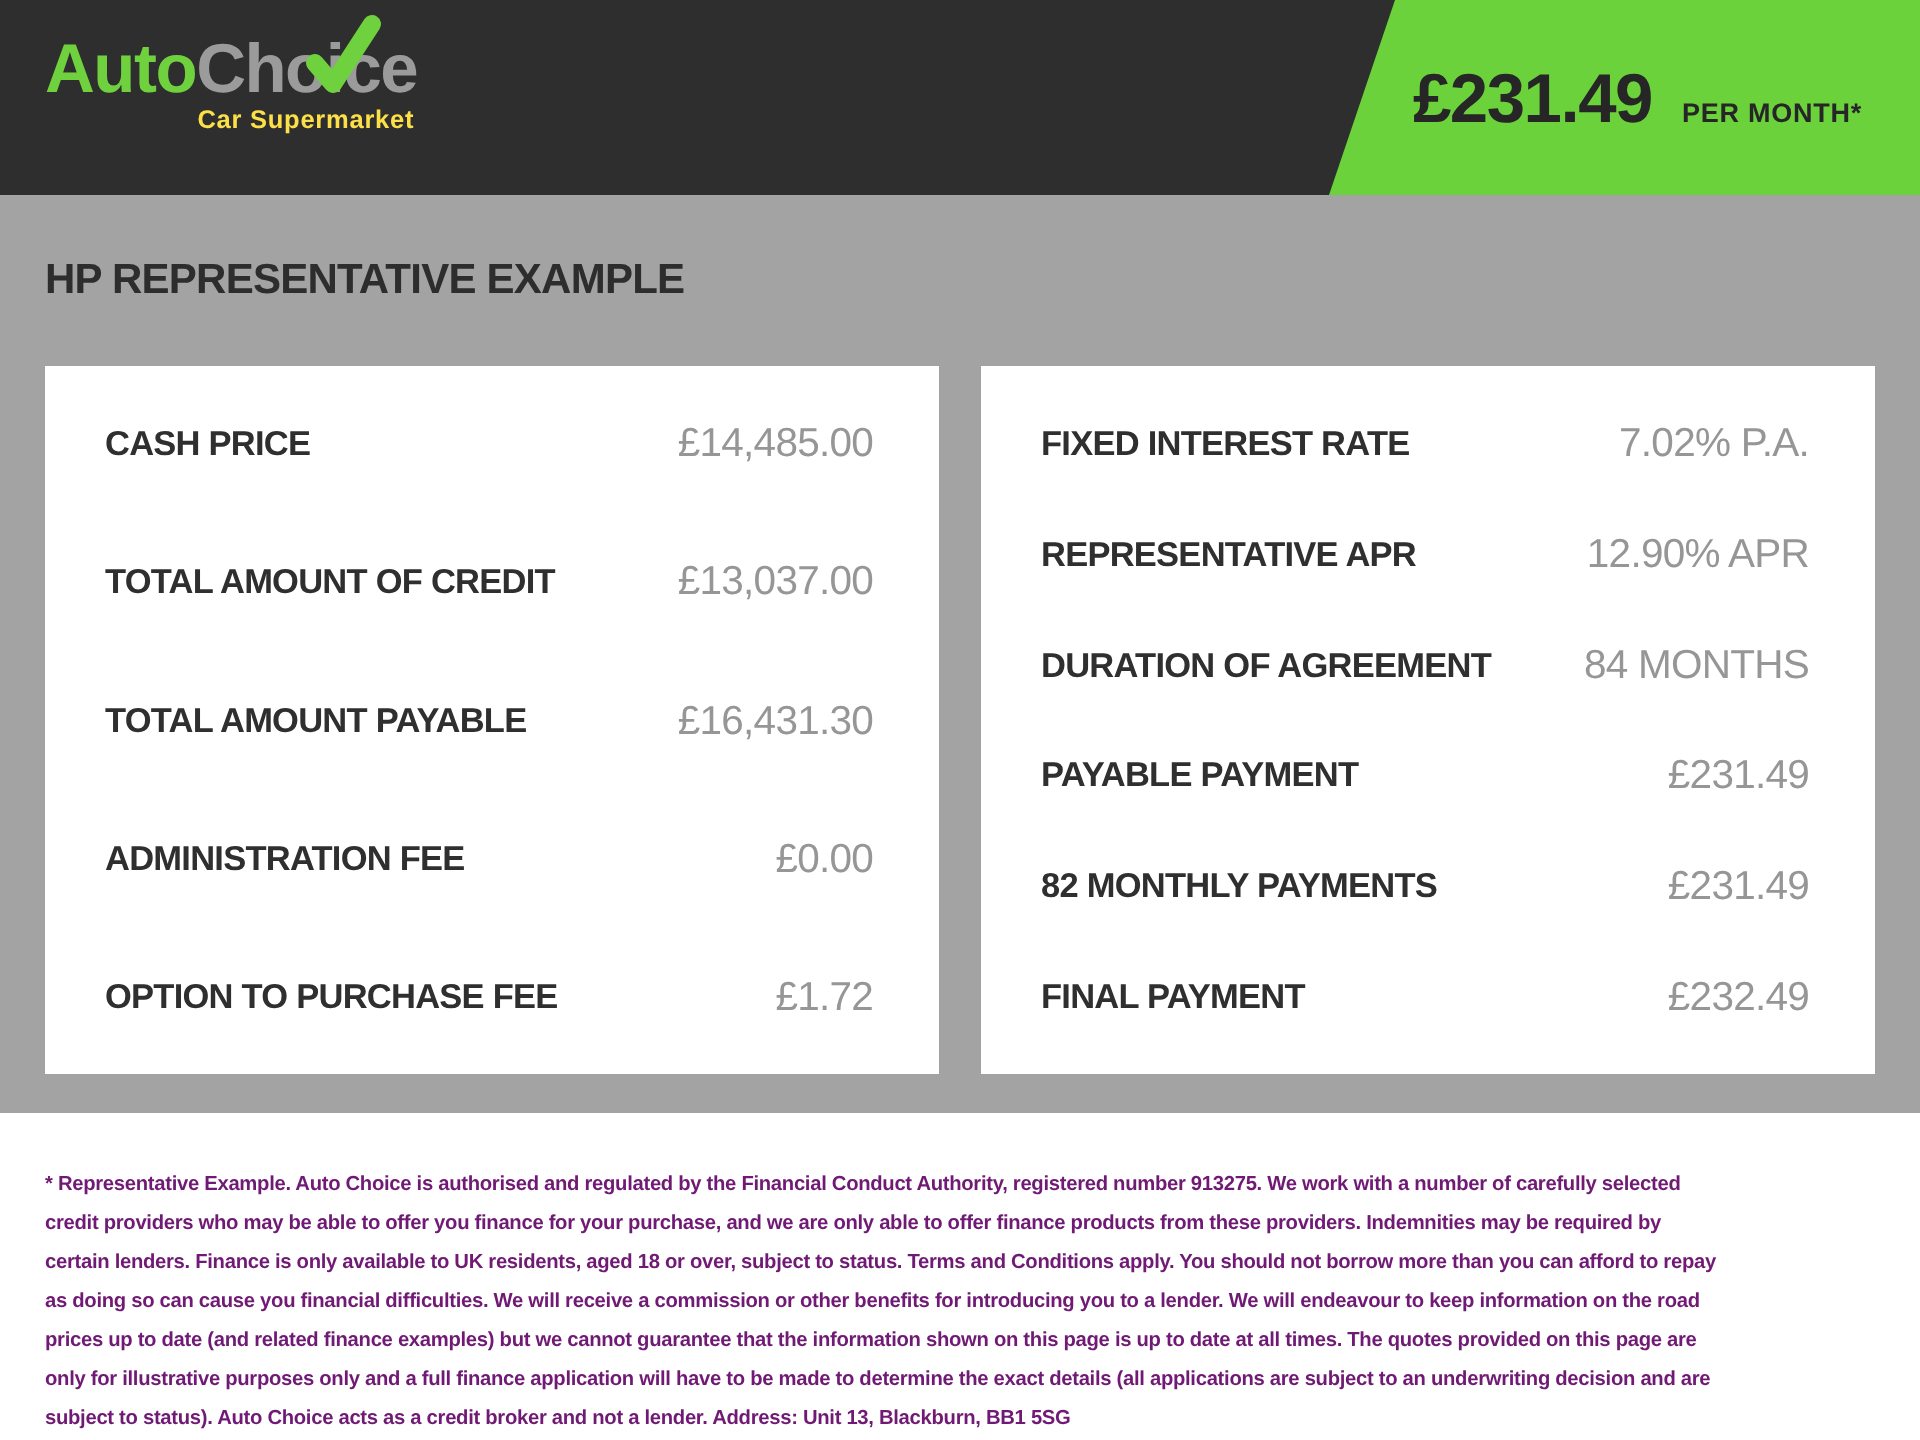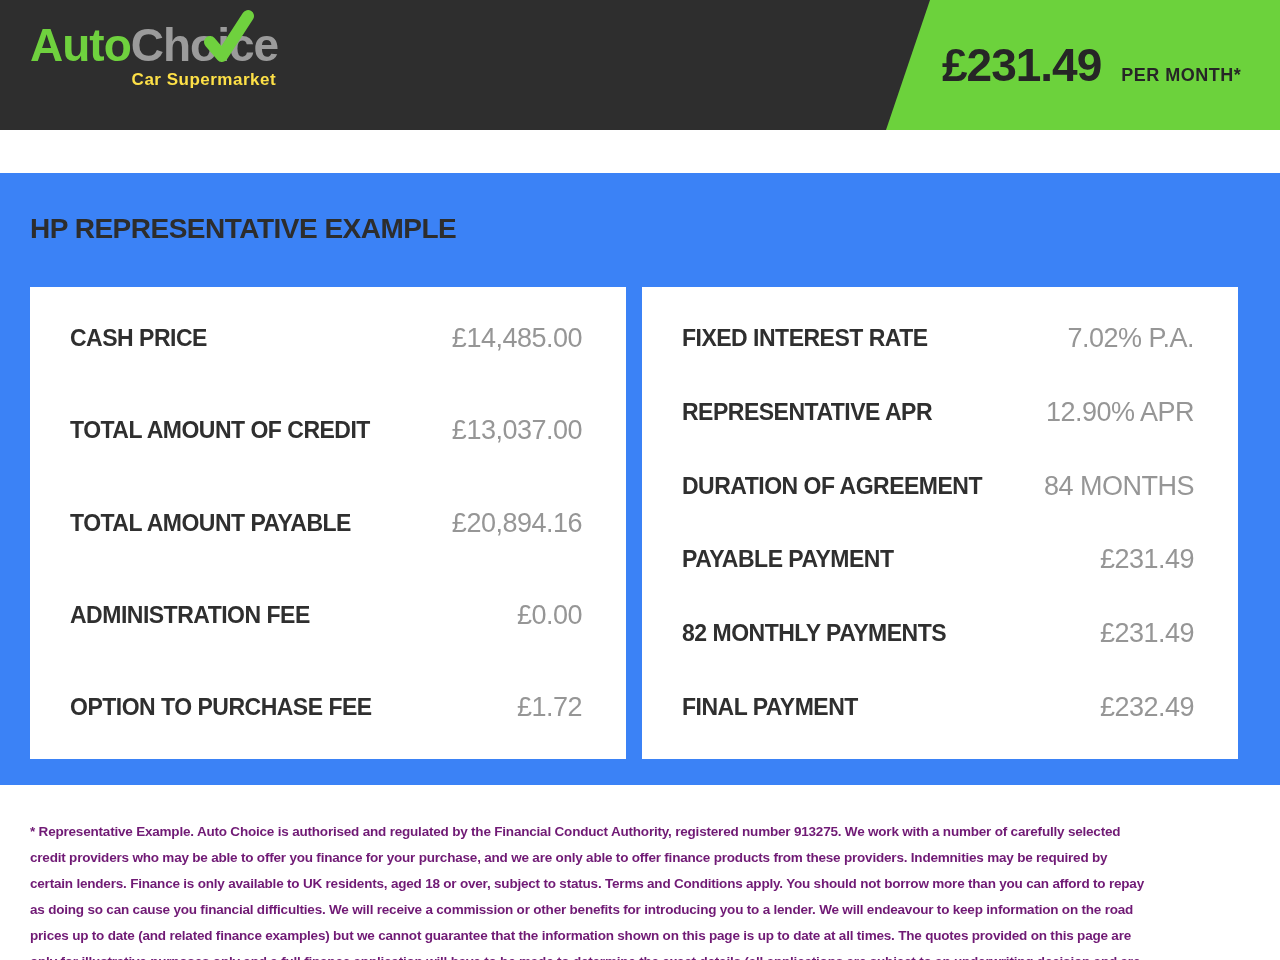--- a/index.html
+++ b/index.html
@@ -74,36 +74,35 @@
     letter-spacing: -1px;
   }
   .price-suffix {
     font-size: 18px;
     font-weight: 700;
     letter-spacing: 0.5px;
   }
 
   
   .main {
-    background: #3b82f6;
+    background: #a3a3a3;
     flex: 0 0 auto;
     padding: 0 30px 26px 30px;
-    margin-top: 43px;
   }
   .page-title {
     padding-top: 40px;
     font-size: 28px;
     font-weight: 700;
     color: #2d2d2d;
     letter-spacing: -0.5px;
   }
   .cards {
     margin-top: 42px;
     display: flex;
-    gap: 16px;
+    gap: 28px;
   }
   .card {
     background: #ffffff;
     width: 596px;
     height: 472px;
     padding: 36px 44px 36px 40px;
     display: flex;
     flex-direction: column;
     justify-content: space-between;
   }
@@ -175,21 +174,21 @@
         <div class="row">
           <span class="row-label">CASH PRICE</span>
           <span class="row-value">£14,485.00</span>
         </div>
         <div class="row">
           <span class="row-label">TOTAL AMOUNT OF CREDIT</span>
           <span class="row-value">£13,037.00</span>
         </div>
         <div class="row">
           <span class="row-label">TOTAL AMOUNT PAYABLE</span>
-          <span class="row-value">£20,894.16</span>
+          <span class="row-value">£16,431.30</span>
         </div>
         <div class="row">
           <span class="row-label">ADMINISTRATION FEE</span>
           <span class="row-value">£0.00</span>
         </div>
         <div class="row">
           <span class="row-label">OPTION TO PURCHASE FEE</span>
           <span class="row-value">£1.72</span>
         </div>
       </div>

